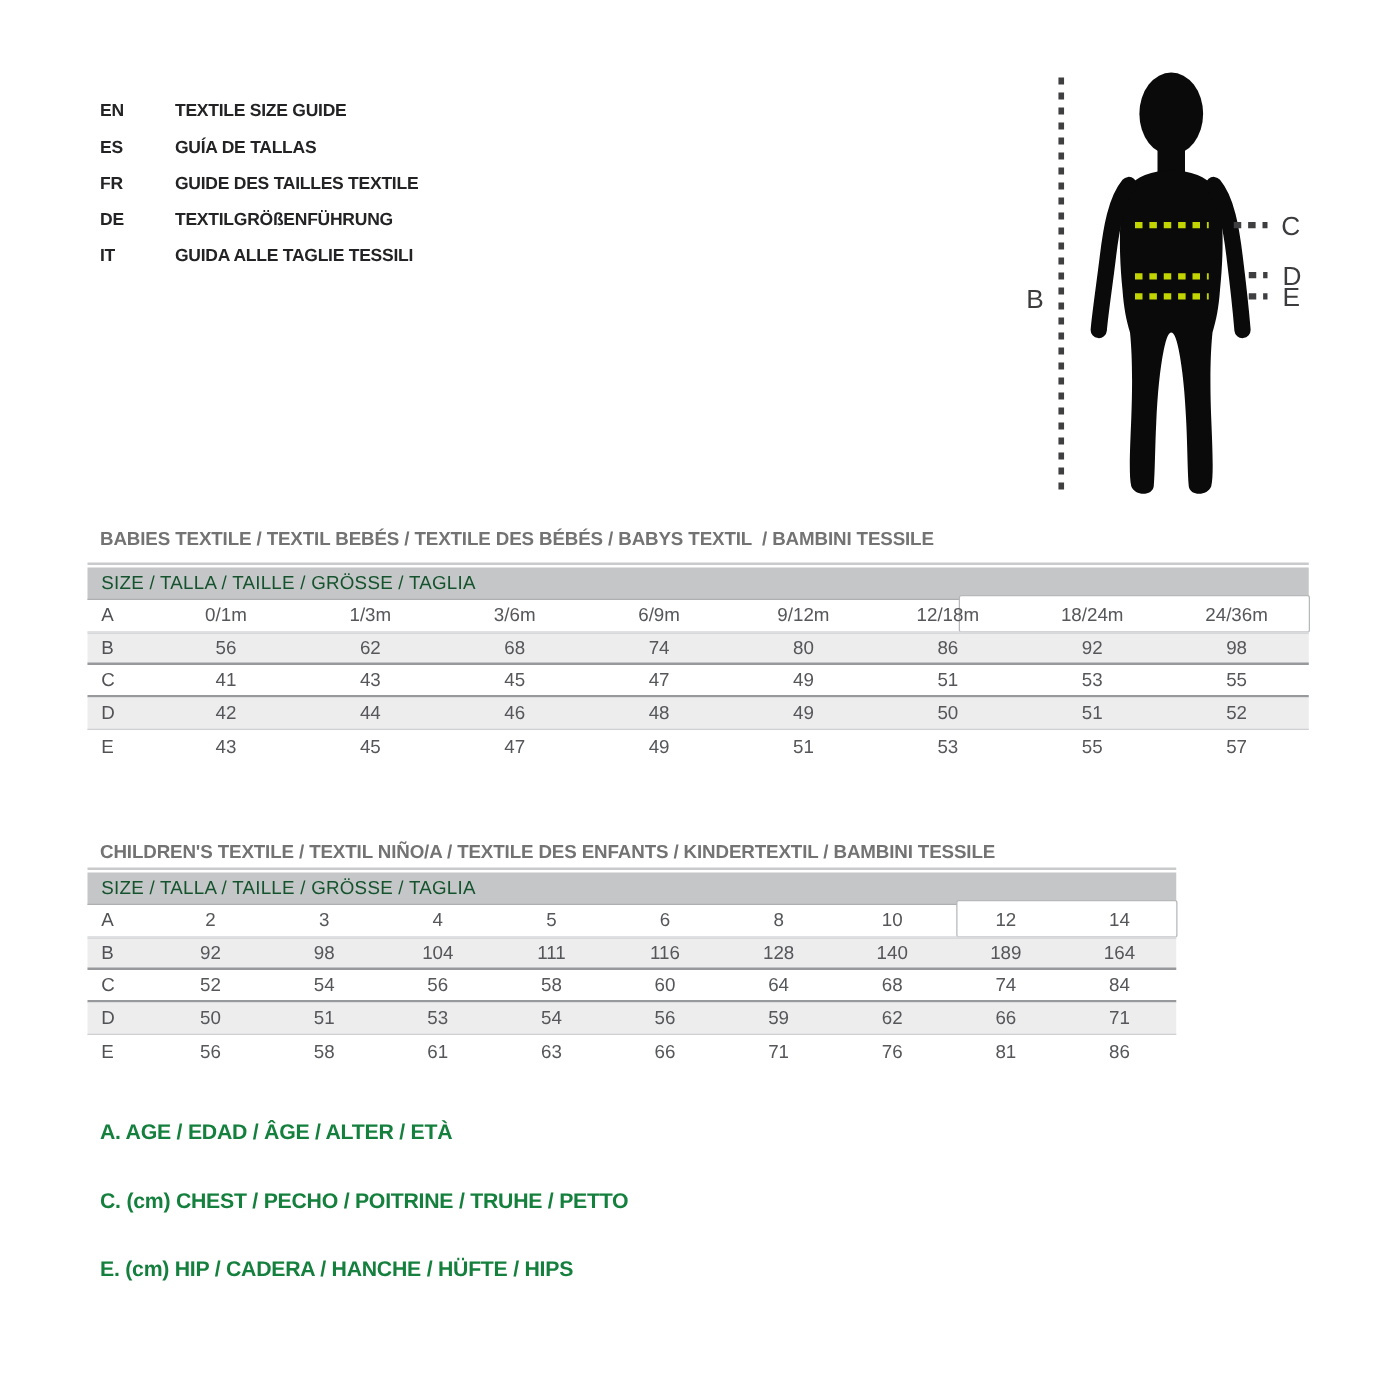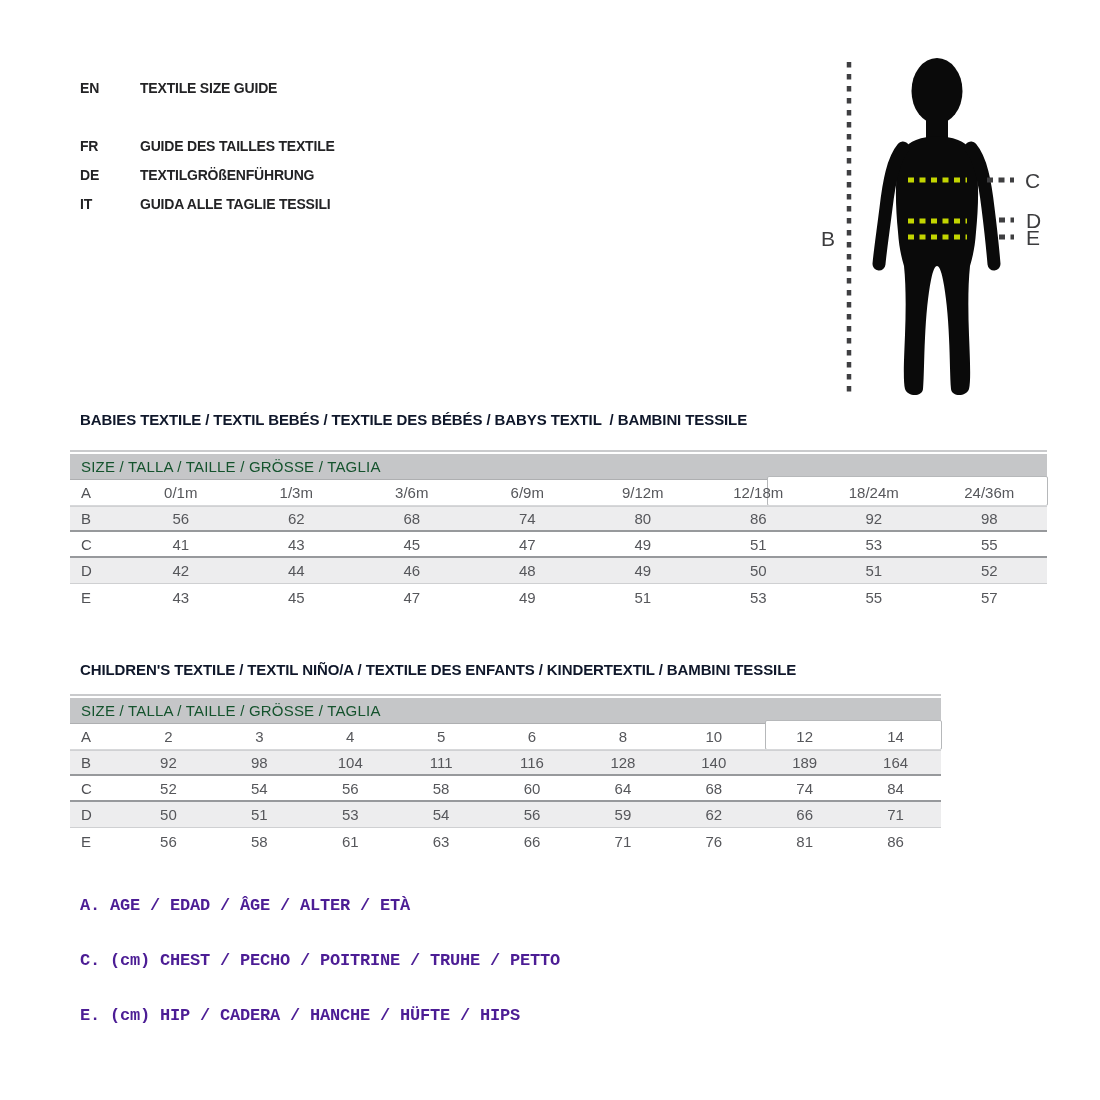--- a/index.html
+++ b/index.html
@@ -7,52 +7,56 @@
   .canvas{
     position:relative; width:1100px; height:1100px; background:#ffffff;
     font-family:"Liberation Sans","DejaVu Sans",sans-serif; overflow:hidden;
   }
   
   .lang-row{position:absolute; left:80px; display:flex; font-size:14px; font-weight:700;
             color:#232325; letter-spacing:-0.2px; height:24px; line-height:24px;}
   .lang-code{width:60px; flex:0 0 60px;}
   
   .section-title{position:absolute; left:80px; font-size:15px; font-weight:700;
-                 color:#0f172a; white-space:pre; letter-spacing:-0.1px;}
+                 color:#737373; white-space:pre; letter-spacing:-0.1px;margin-top:12px;}
   
   .size-table{position:absolute;}
   .topline{position:absolute; top:0; left:0; right:0; height:2px; background:#c9cacc;}
   .thead{position:absolute; top:4px; left:0; right:0; height:26px; background:#c5c6c8;
          border-bottom:1px solid #aeafb1; color:#14532d; font-size:15px; line-height:26px;
          padding-left:11px; box-sizing:border-box; z-index:0; letter-spacing:0.2px; white-space:pre;}
   .rows{position:absolute; top:30px; left:0; right:0; z-index:2;}
   .trow{display:flex; height:26px; align-items:center; box-sizing:border-box;}
   .r0{border-bottom:1px solid #d7d8da;}
   .r1{background:#ededee; border-top:1px solid #d0d1d3; border-bottom:2px solid #97999c;}
   .r2{border-bottom:2px solid #97999c;}
   .r3{background:#ededee; border-bottom:1px solid #cfd0d2;}
   .cell{flex:1; text-align:center; font-size:15px; color:#56575b;}
   .cell.letter{flex:0 0 42px; text-align:left; padding-left:11px; color:#515256;}
   .hbox{position:absolute; background:#ffffff; border:1px solid #b6b8ba; border-radius:2px; z-index:1;}
   #babies-box{left:697px; top:26px; width:279px; height:28px;}
   #children-box{left:695px; top:26px; width:175px; height:28px;}
   
-  .legend-line{position:absolute; left:80px; font-size:17px; font-weight:700; color:#4c1d95;
-               letter-spacing:-0.2px; white-space:pre; height:22px; line-height:22px;font-family:Liberation Mono, monospace;}
+  .legend-line{position:absolute; left:80px; font-size:17px; font-weight:700; color:#15803d;
+               letter-spacing:-0.2px; white-space:pre; height:22px; line-height:22px;}
   
   #figure-svg{position:absolute; left:815px; top:40px;}
 </style>
 </head>
 <body>
 
 <div class="canvas">
 
   <div class="lang-row" style="top:76px">
     <span class="lang-code">EN</span>
     <span class="lang-title">TEXTILE SIZE GUIDE</span>
+  </div>
+  <div class="lang-row" style="top:105px">
+    <span class="lang-code">ES</span>
+    <span class="lang-title">GUÍA DE TALLAS</span>
   </div>
   <div class="lang-row" style="top:134px">
     <span class="lang-code">FR</span>
     <span class="lang-title">GUIDE DES TAILLES TEXTILE</span>
   </div>
   <div class="lang-row" style="top:163px">
     <span class="lang-code">DE</span>
     <span class="lang-title">TEXTILGRÖßENFÜHRUNG</span>
   </div>
   <div class="lang-row" style="top:192px">

